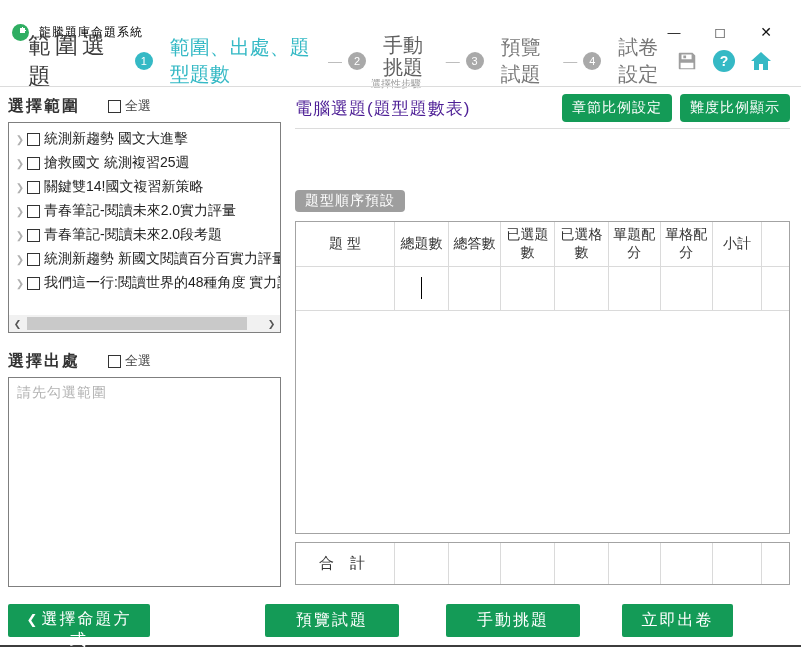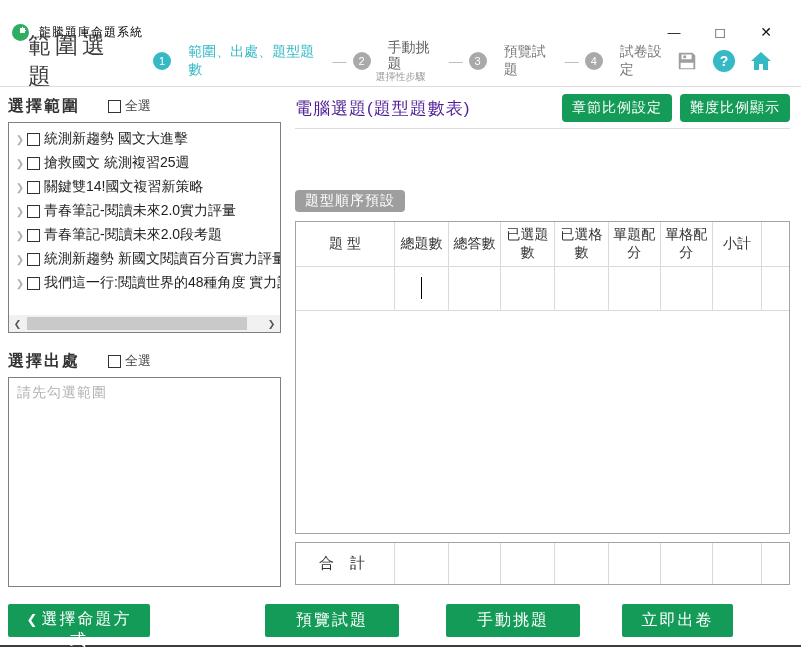--- a/index.html
+++ b/index.html
@@ -26,21 +26,21 @@
   
   .header { position:absolute; top:36px; left:0; width:100%; height:50px;
     display:flex; align-items:center; padding:0 28px; }
   .page-title { font-size:23px; color:#3d3d3d; letter-spacing:4px; margin-right:18px; }
   .steps { display:flex; align-items:center; }
   .step { display:flex; align-items:center; }
   .step-circle { width:18px; height:18px; border-radius:50%; color:#fff; font-size:11px;
     display:flex; align-items:center; justify-content:center; margin-right:5px; flex:0 0 auto; }
   .step.active .step-circle { background:#35b9c5; }
   .step.inactive .step-circle { background:#a9a9a9; }
-  .step-label { font-size:14px;margin-left:12px; }
+  .step-label { font-size:20px;margin-left:12px; }
   .step.active .step-label { color:#35b9c5; }
   .step.inactive .step-label { color:#5f5f5f; }
   .step.dim .step-label { color:#787878; }
   .step-text-col { display:flex; flex-direction:column; line-height:1.1; }
   .step-sub { font-size:10px; color:#9a9a9a; }
   .step-connector { color:#bdbdbd; font-size:14px; margin:0 6px; }
   .header-icons { margin-left:auto; display:flex; align-items:center; gap:14px; }
   .icon-btn { width:24px; height:24px; display:flex; align-items:center; justify-content:center; }
   .help-circle { width:22px; height:22px; border-radius:50%; background:#35b9c5; color:#fff;
     font-size:14px; font-weight:bold; display:flex; align-items:center; justify-content:center; }

